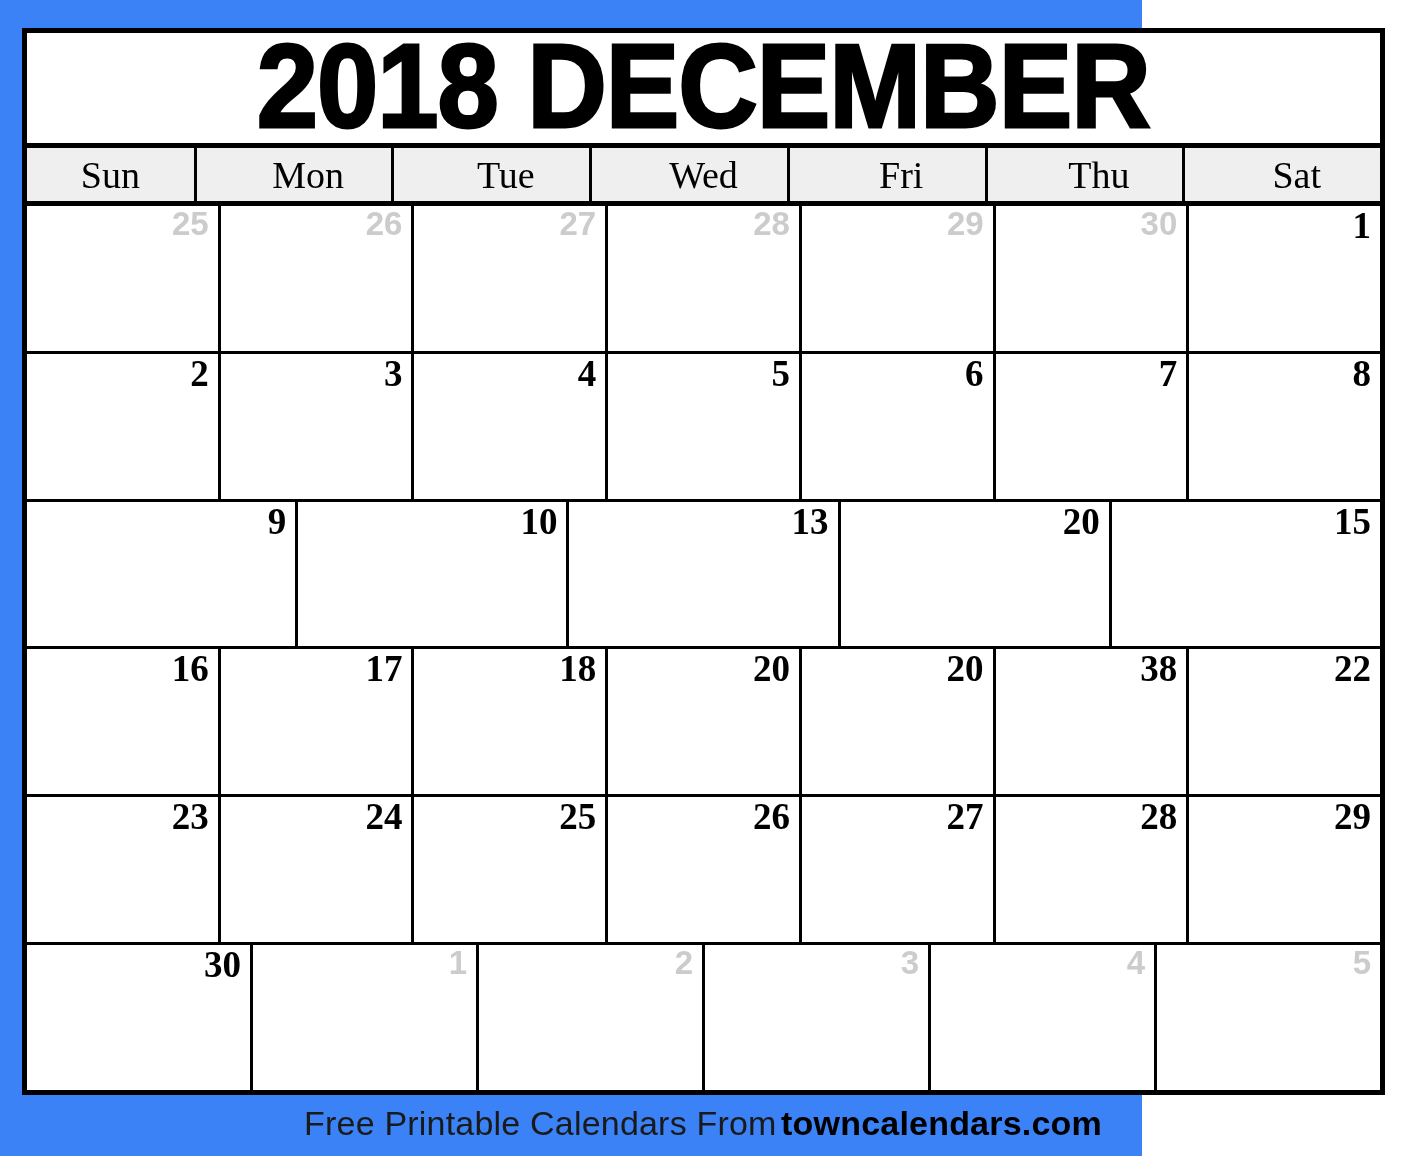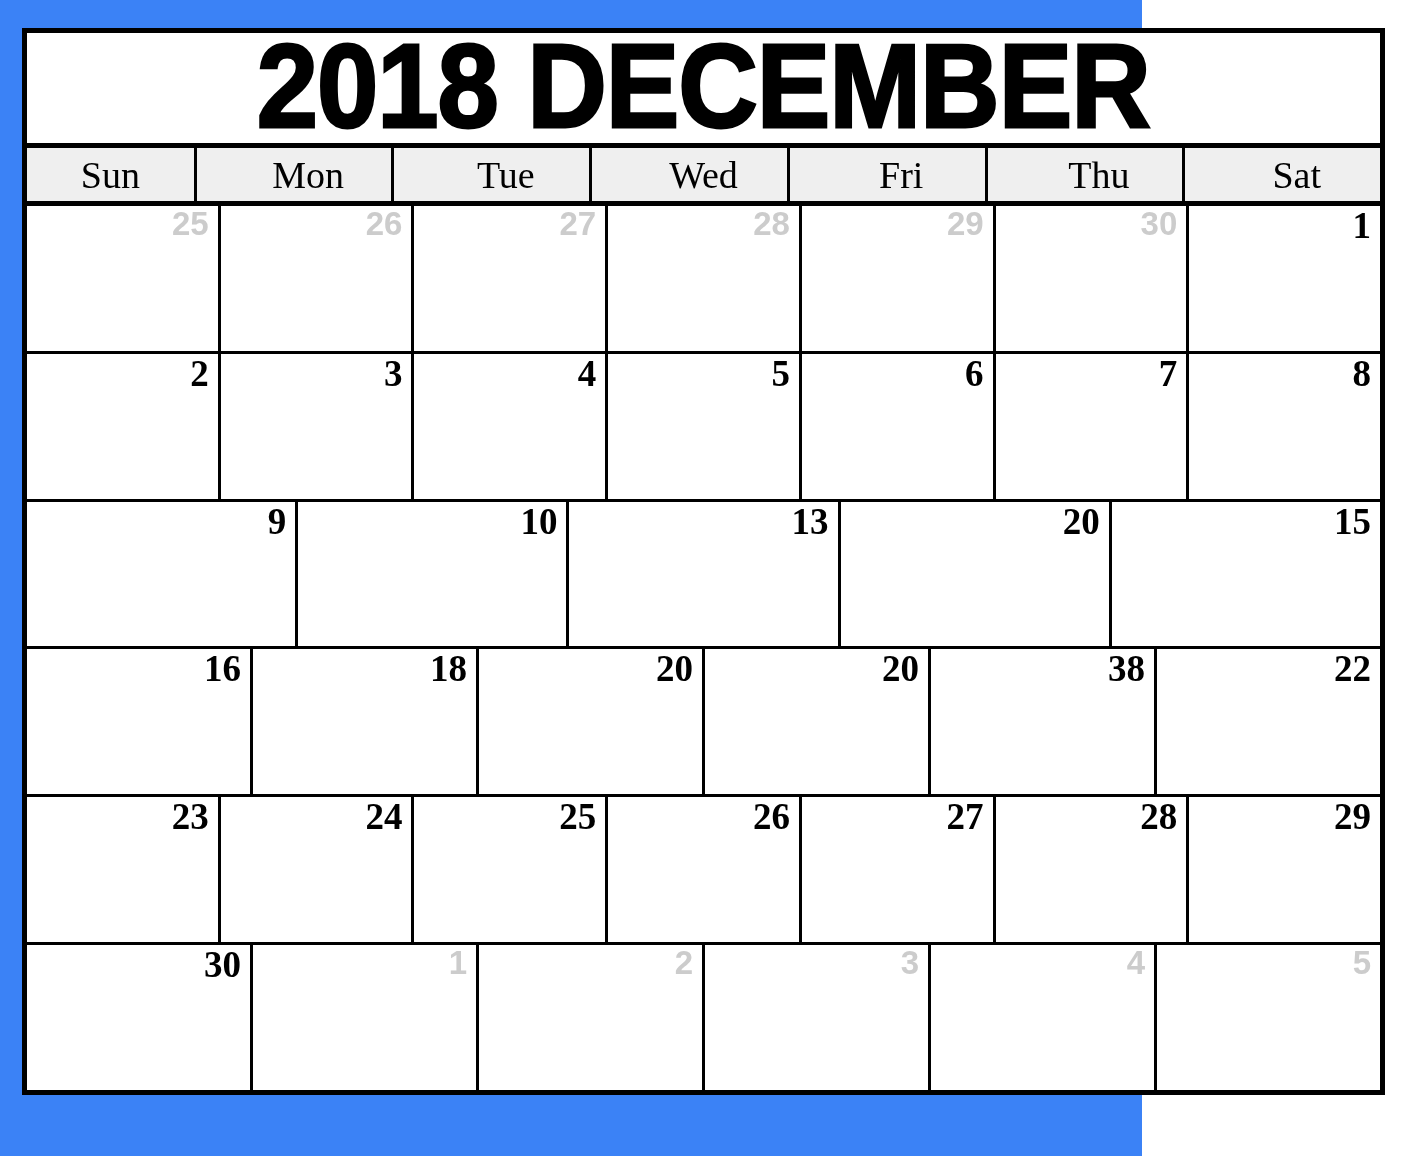--- a/index.html
+++ b/index.html
@@ -251,20 +251,23 @@
           </div>
           <div class="day-cell">
             <span class="day-number">15</span>
           </div>
         </div>
         <div class="week-row">
           <div class="day-cell">
             <span class="day-number">16</span>
           </div>
           <div class="day-cell">
+            <span class="day-number">17</span>
+          </div>
+          <div class="day-cell">
             <span class="day-number">18</span>
           </div>
           <div class="day-cell">
             <span class="day-number">20</span>
           </div>
           <div class="day-cell">
             <span class="day-number">20</span>
           </div>
           <div class="day-cell">
             <span class="day-number">38</span>
@@ -313,14 +316,17 @@
             <span class="day-number">4</span>
           </div>
           <div class="day-cell other-month">
             <span class="day-number">5</span>
           </div>
         </div>
       </div>
 
   </div>
 
+  <div id="footer">
+    <span id="footer-text">Free Printable Calendars From</span><span>&nbsp;</span><span id="footer-site">towncalendars.com</span>
+  </div>
 
 </div>
 
 </body></html>

